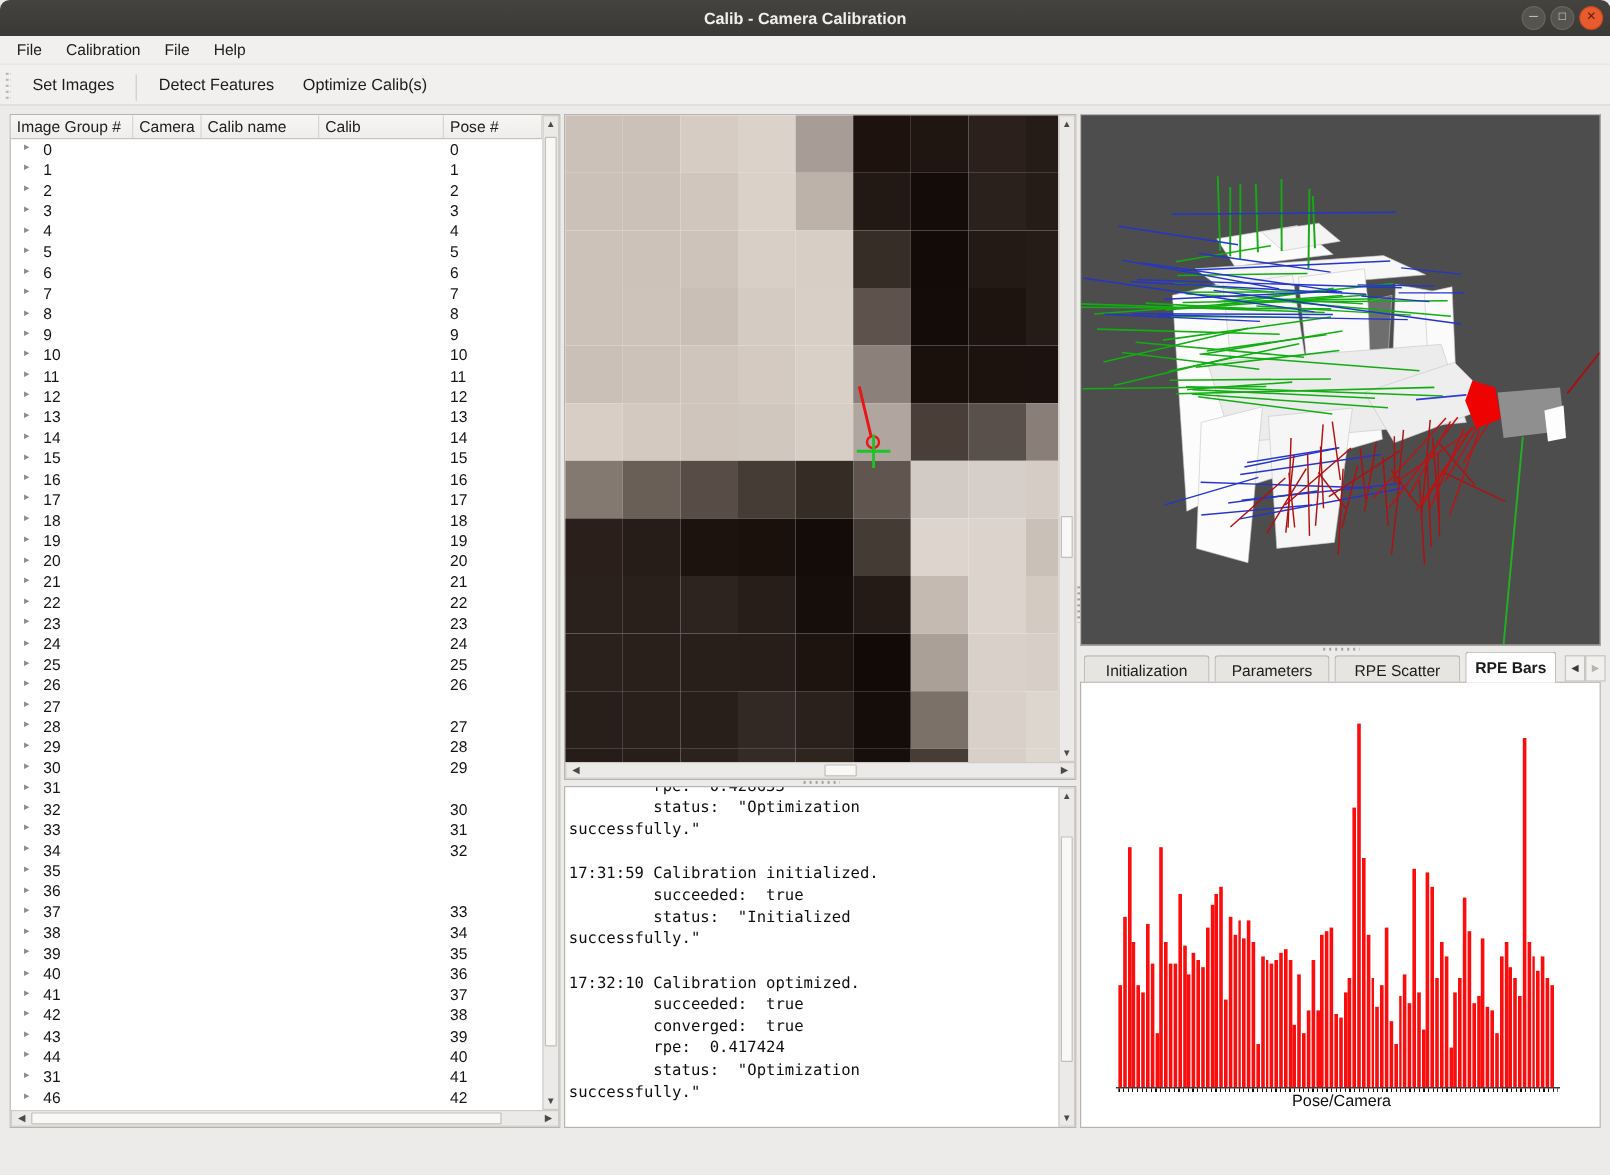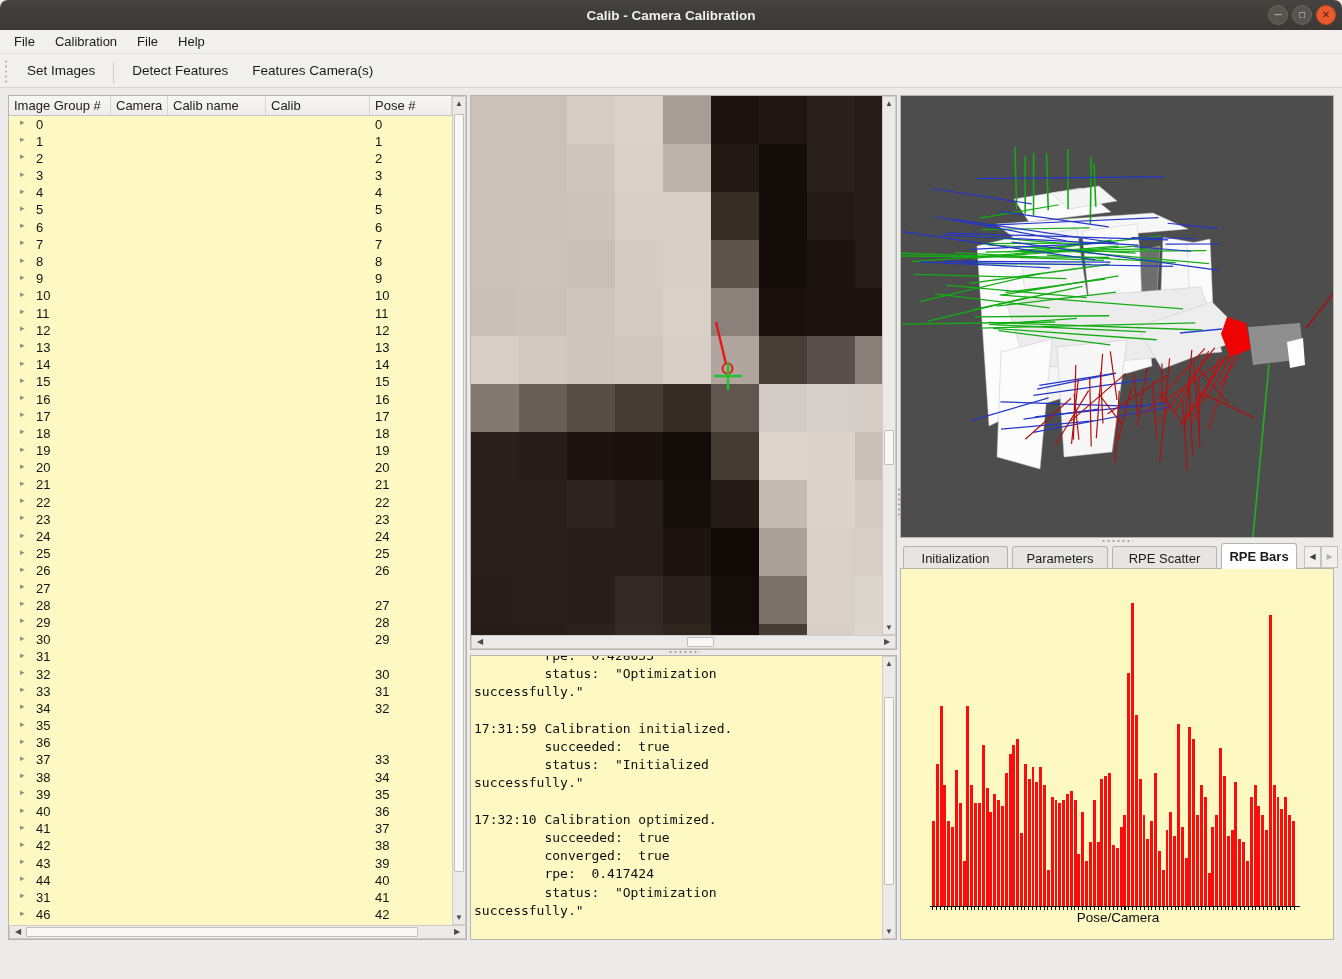--- a/index.html
+++ b/index.html
@@ -21,21 +21,21 @@
   .menu-item { font-size:13px; color:#1b1b1b; padding:3px 10px; }
 
   .toolbar { position:absolute; left:0; top:54px; width:1342px; height:34px; background:#f1f0ee;
     border-bottom:1px solid #d8d5d1; display:flex; align-items:center; }
   .tb-handle { width:5px; height:24px; margin:0 6px 0 4px;
     background-image:radial-gradient(circle,#b6b3ae 1px,transparent 1.2px); background-size:4px 5px; }
   .tool-btn { font-size:13.5px; color:#1b1b1b; padding:6px 12px; }
   .tb-sep { width:1px; height:22px; background:#cfccc8; margin:0 6px; }
 
   
-  .panel { position:absolute; background:#fef9c3; border:1px solid #b7b4b0; }
+  .panel { position:absolute; background:#ffffff; border:1px solid #b7b4b0; }
 
   
   #table-panel { left:8px; top:95px; width:459px; height:845px; }
   .tbl-header { position:absolute; left:0; top:0; width:443px; height:20px; display:flex;
     background:linear-gradient(180deg,#f7f6f4,#efedeb); border-bottom:1px solid #c6c3bf; overflow:hidden; }
   .th { font-size:13px; color:#202020; padding:2px 0 0 5px; border-right:1px solid #d8d5d1;
     white-space:nowrap; overflow:hidden; flex:0 0 auto; }
   .tbl-rows { position:absolute; left:0; top:20px; width:443px; height:809px; overflow:hidden; }
   .trow { height:17.2px; position:relative; font-size:13px; color:#141414; white-space:nowrap; }
   .trow .expander { position:absolute; left:11px; top:1px; font-size:9px; color:#8f8c87; }
@@ -114,21 +114,21 @@
       <span class="menu-item">Help</span>
     </div>
 </div>
 
 <div class="toolbar">
   <div class="tb-handle"></div>
   <div style="display:flex;align-items:flex-end;">
       <span class="tool-btn">Set Images</span>
       <span class="tb-sep"></span>
       <span class="tool-btn">Detect Features</span>
-      <span class="tool-btn">Features Camera(s)</span>
+      <span class="tool-btn">Optimize Calib(s)</span>
     </div>
 </div>
 
 <div id="table-panel" class="panel">
   <div class="tbl-header">
       <div class="th" style="width: 102px;">Image Group #</div>
       <div class="th" style="width: 57px;">Camera</div>
       <div class="th" style="width: 98px;">Calib name</div>
       <div class="th" style="width: 104px;">Calib</div>
       <div class="th" style="width: 82px;">Pose #</div>

